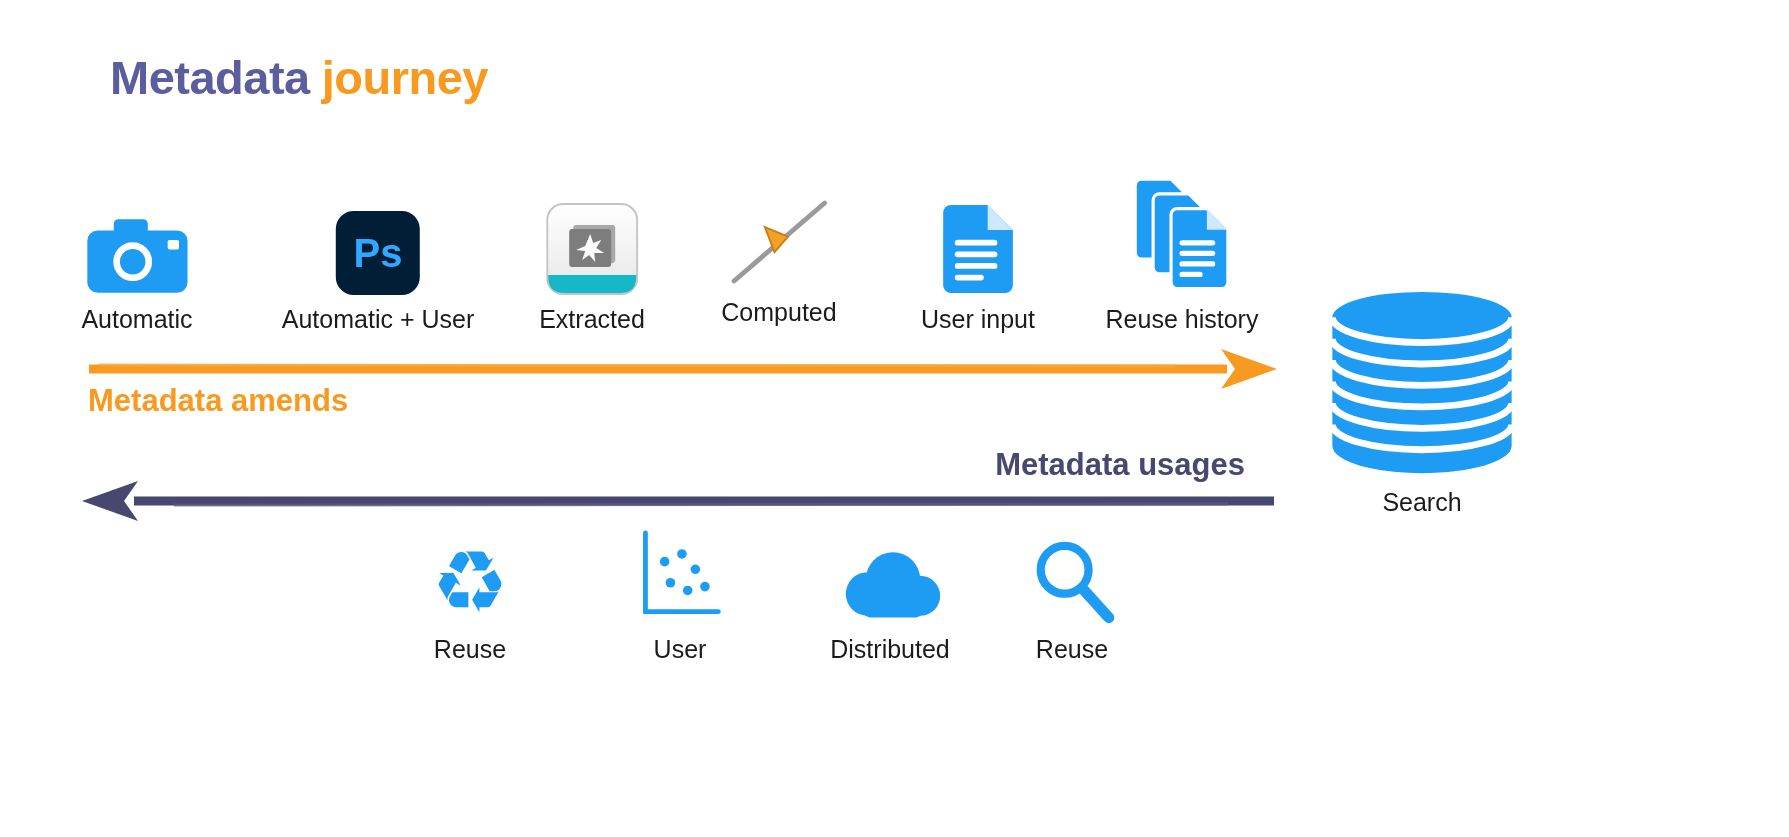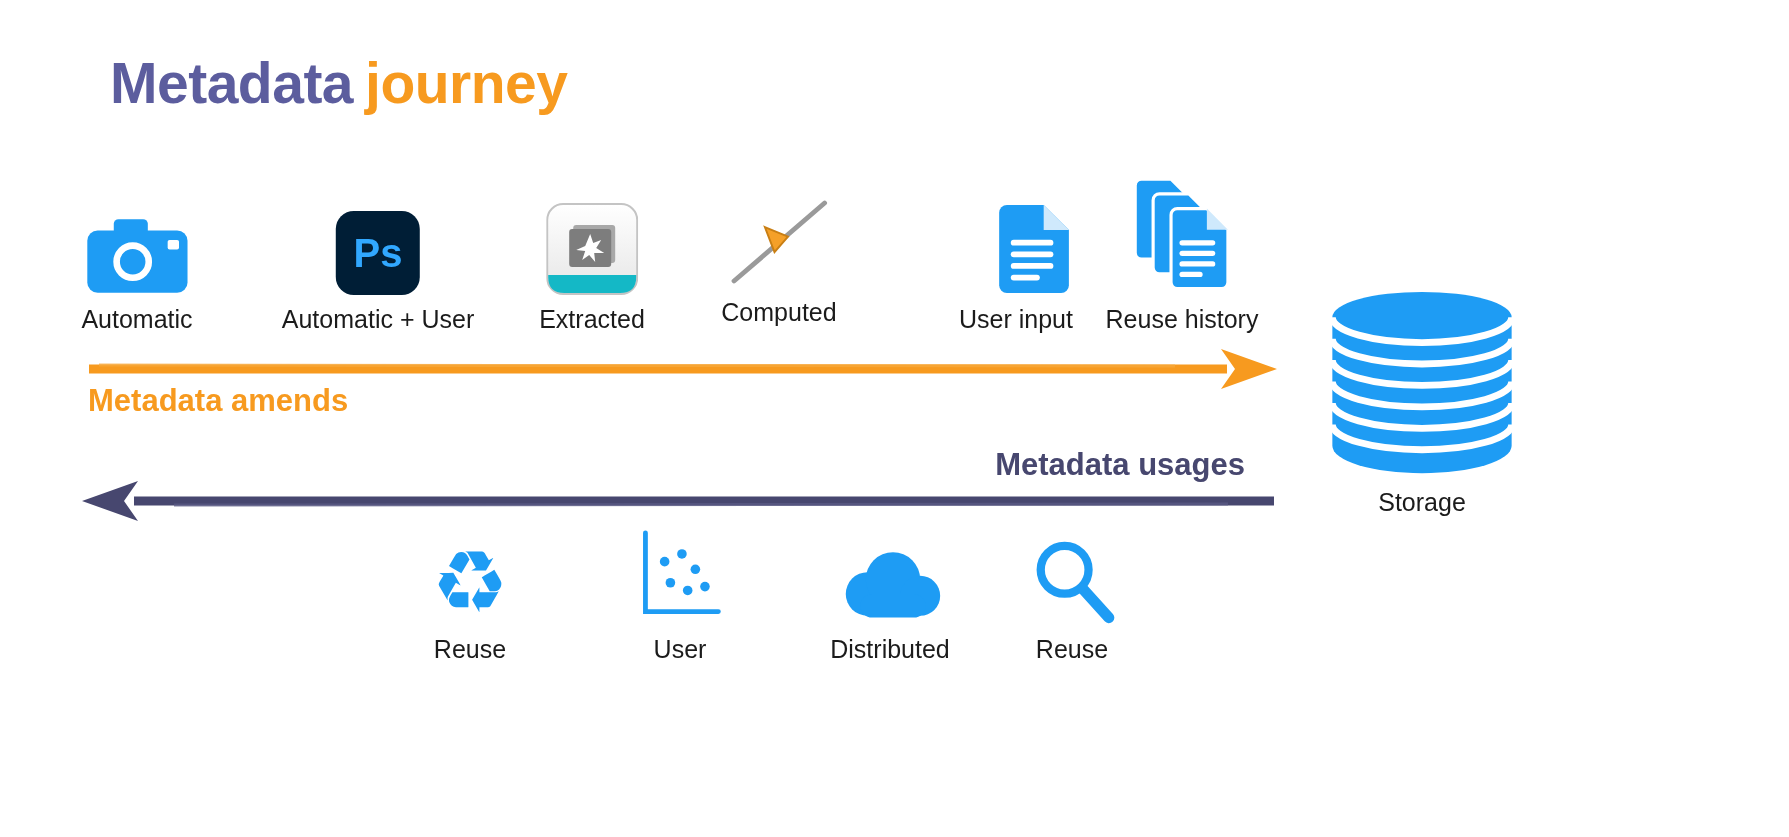--- a/index.html
+++ b/index.html
@@ -1,20 +1,20 @@
 <!DOCTYPE html>
 <html><head>
 <meta charset="utf-8">
 <style>
   html,body { margin:0; padding:0; background:#ffffff; }
   .canvas {
     position:relative; width:1789px; height:837px; background:#ffffff;
     font-family:"Liberation Sans", sans-serif; overflow:hidden;
   }
-  .title { position:absolute; left:110px; top:50px; margin:0; font-size:57px; font-weight:800; letter-spacing:-0.5px; }
+  .title { position:absolute; left:110px; top:50px; margin:0; font-size:47px; font-weight:800; letter-spacing:-0.5px; }
   .title .t1 { color:#5C5D9E; }
   .title .t2 { color:#F79A1F; margin-left:12px; }
 
   .item { position:absolute; transform:translateX(-50%); display:flex; flex-direction:column; align-items:center; }
   .iconbox { display:flex; align-items:flex-end; justify-content:center; }
   .row-top .iconbox { height:135px; }
   .row-bottom .iconbox { height:95px; }
   .item .label { margin-top:10px; font-size:25px; color:#1b1b1b; white-space:nowrap; }
 
   .arrow { position:absolute; }
@@ -79,21 +79,21 @@
   <div class="item row-top" style="left:779px; top:153px;">
     <div class="iconbox">
       <svg width="106" height="92" viewBox="0 0 110 95">
         <line x1="8" y1="88" x2="102" y2="7" stroke="#9a9a9a" stroke-width="5" stroke-linecap="round"></line>
         <polygon points="40,32 64,42 50,58" fill="#F5A028" stroke="#c97f14" stroke-width="2"></polygon>
       </svg>
     </div>
     <div class="label">Computed</div>
   </div>
 
-  <div class="item row-top" style="left:1016px; top:160px;align-items:flex-end;">
+  <div class="item row-top" style="left:978px; top:160px;">
     <div class="iconbox">
       <svg width="78" height="92" viewBox="0 0 80 95">
         <path d="M12 2 H50 L76 28 V85 a8 8 0 0 1 -8 8 H12 a8 8 0 0 1 -8 -8 V10 a8 8 0 0 1 8 -8 Z" fill="#1E9CF4"></path>
         <polygon points="50,2 76,28 50,28" fill="#cfe9fc"></polygon>
         <rect x="16" y="38" width="44" height="6" rx="3" fill="#fff"></rect>
         <rect x="16" y="50" width="44" height="6" rx="3" fill="#fff"></rect>
         <rect x="16" y="62" width="44" height="6" rx="3" fill="#fff"></rect>
         <rect x="16" y="74" width="30" height="6" rx="3" fill="#fff"></rect>
       </svg>
     </div>
@@ -143,21 +143,21 @@
       <svg width="196" height="190" viewBox="0 0 200 195">
         <path d="M8 30 a92 26 0 0 1 184 0 V162 a92 28 0 0 1 -184 0 Z" fill="#1E9CF4"></path>
         <path d="M8 30 a92 26 0 0 0 184 0" stroke="#fff" stroke-width="7" fill="none"></path>
         <path d="M8 52 a92 26 0 0 0 184 0" stroke="#fff" stroke-width="7" fill="none"></path>
         <path d="M8 74 a92 26 0 0 0 184 0" stroke="#fff" stroke-width="7" fill="none"></path>
         <path d="M8 96 a92 26 0 0 0 184 0" stroke="#fff" stroke-width="7" fill="none"></path>
         <path d="M8 118 a92 26 0 0 0 184 0" stroke="#fff" stroke-width="7" fill="none"></path>
         <path d="M8 140 a92 26 0 0 0 184 0" stroke="#fff" stroke-width="7" fill="none"></path>
       </svg>
     </div>
-    <div class="label">Storage</div>
+    <div class="label">Search</div>
   </div>
 
 
   <div class="item row-bottom" style="left:470px; top:530px;">
     <div class="iconbox">
       <span class="recycle-glyph">♻</span>
     </div>
     <div class="label">Reuse</div>
   </div>
 

